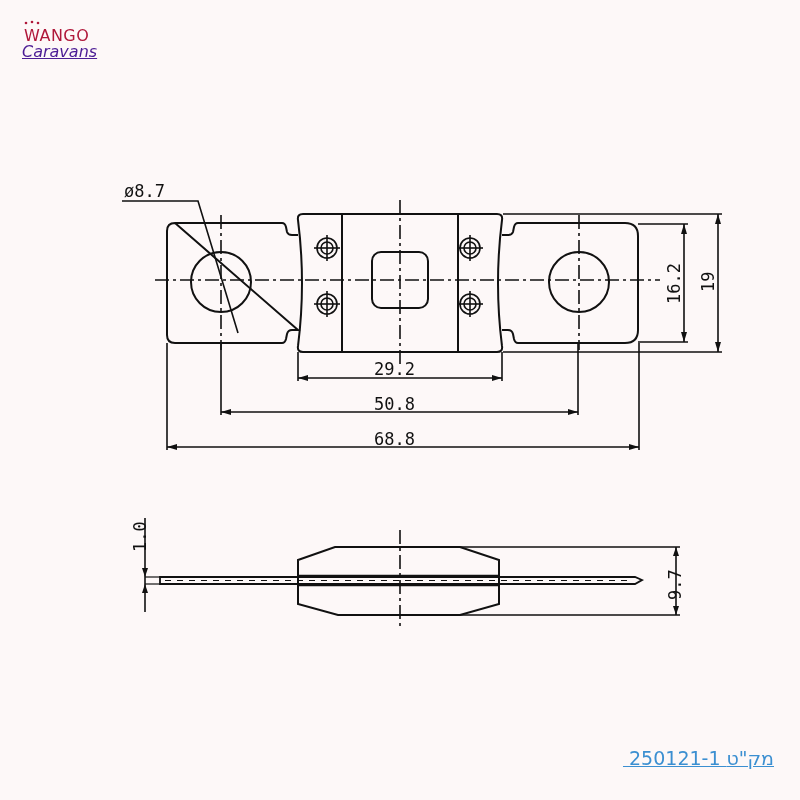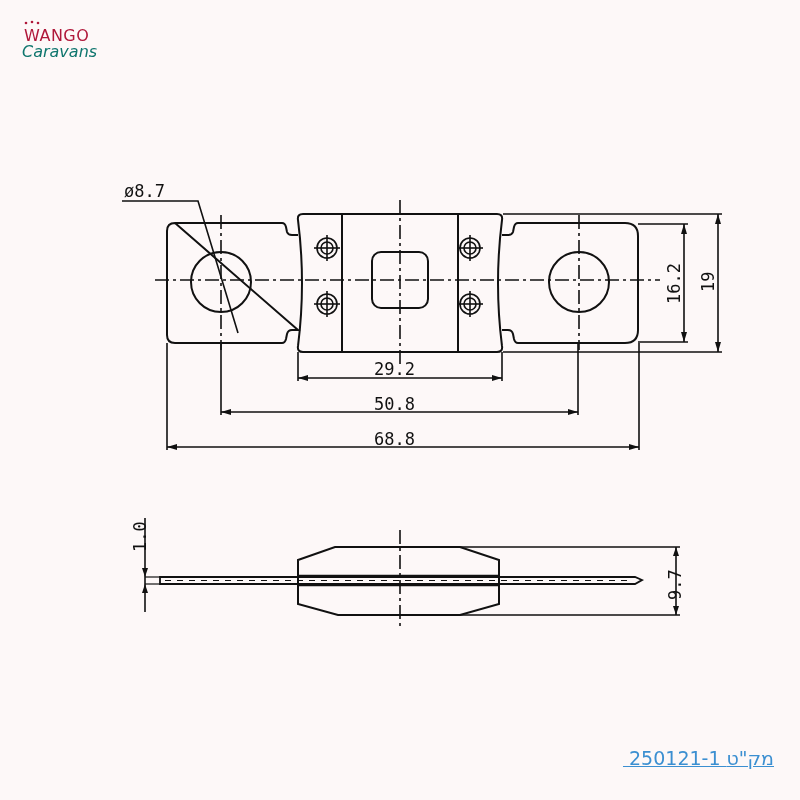--- a/index.html
+++ b/index.html
@@ -31,21 +31,22 @@
       letter-spacing: 0.5px;
       color: #b0183a;
     }
     .logo-line2 {
       position: absolute;
       left: 0px;
       top: 18px;
       font-family: "DejaVu Sans", sans-serif;
       font-style: italic;
       font-size: 16px;
-      color: #0f766e;
+      color: #4c1d95;
+      text-decoration: underline;
     }
     .crown {
       position: absolute;
       left: 2px;
       top: -4px;
       width: 16px;
       height: 6px;
     }
     .drawing {
       position: absolute;

